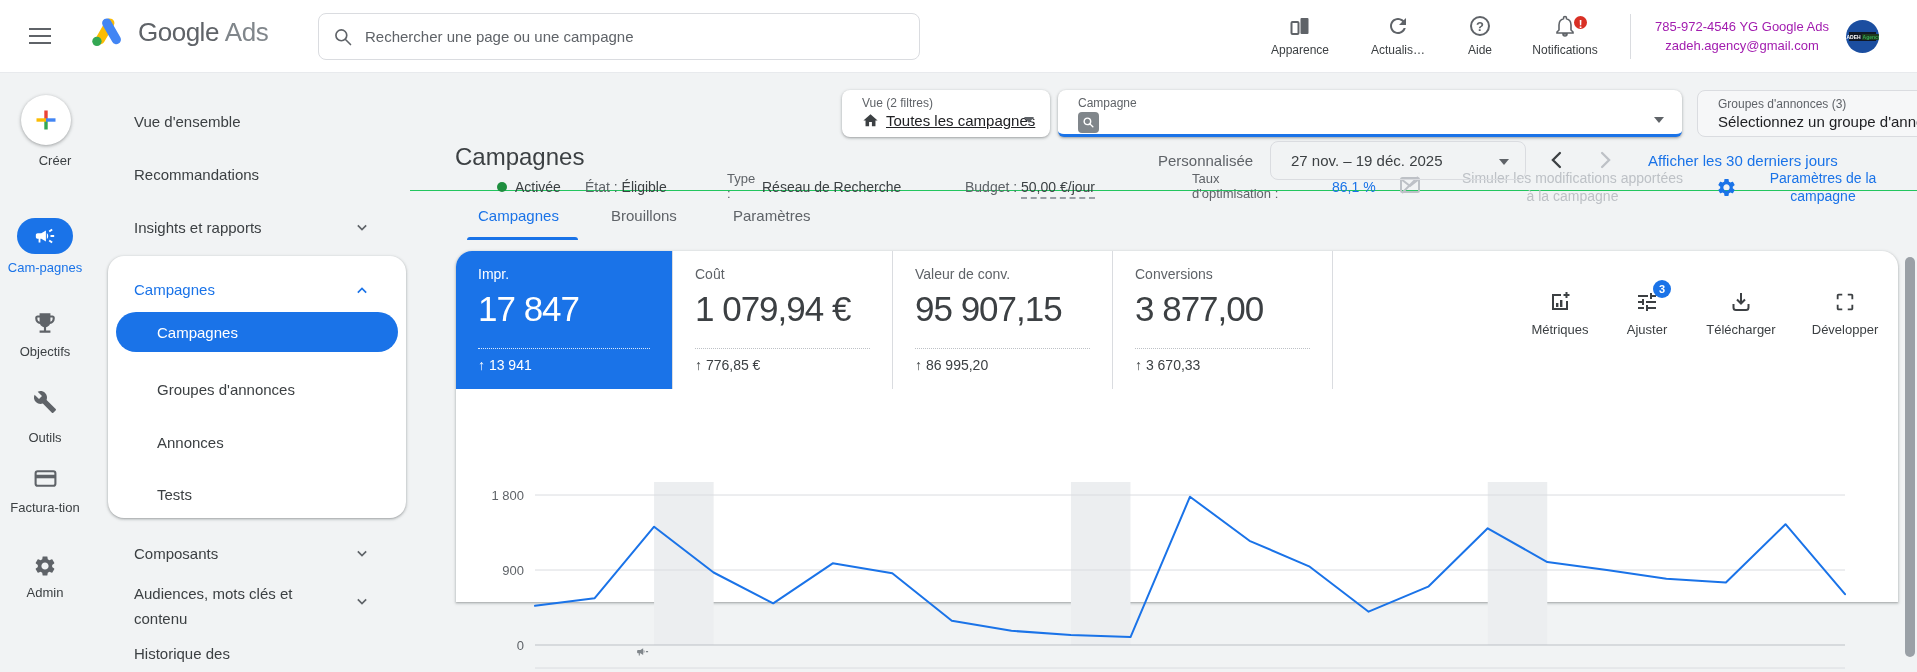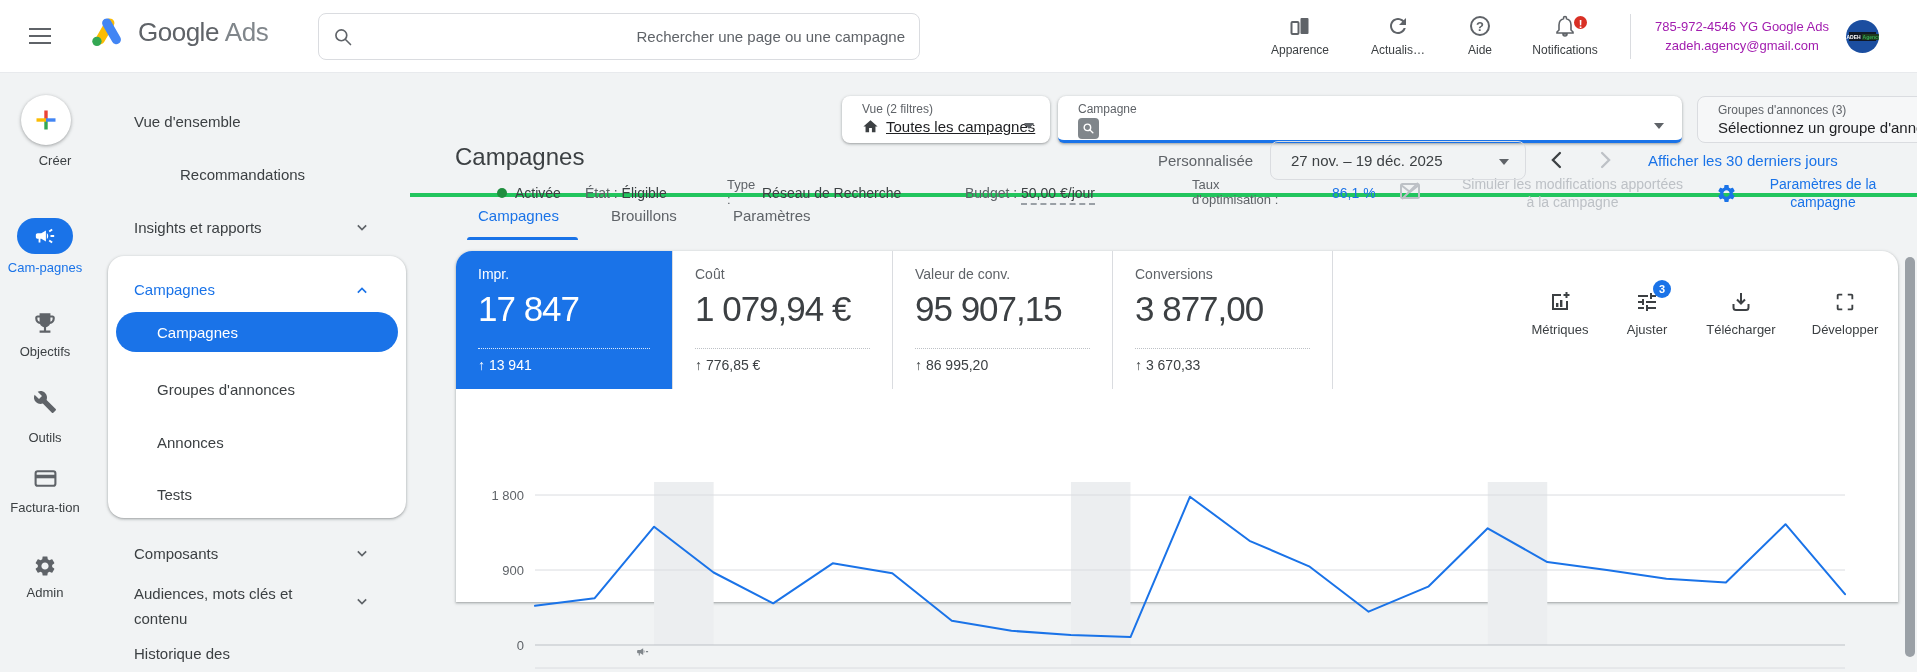--- a/index.html
+++ b/index.html
@@ -8,21 +8,21 @@
   .app { position:relative; width:1917px; height:672px; background:#f1f3f4; }
 
   
   .header { position:absolute; left:0; top:0; width:1917px; height:73px; background:#fff; border-bottom:1px solid #e8eaed; z-index:30; }
   .hamburger { position:absolute; left:26px; top:22px; width:28px; height:28px; cursor:pointer; display:flex; flex-direction:column; justify-content:center; gap:5px; }
   .hamburger span { display:block; width:22px; height:2px; background:#5f6368; margin:0 auto; }
   .brand { position:absolute; left:88px; top:15px; display:flex; align-items:center; gap:14px; }
   .brand-text { font-size:26px; color:#5f6368; letter-spacing:-0.5px; }
   .brand-text .ads { color:#80868b; margin-left:6px; }
   .searchbox { position:absolute; left:318px; top:13px; width:602px; height:47px; border:1px solid #dadce0; border-radius:8px; background:#fff; display:flex; align-items:center; padding:0 14px; }
-  .searchbox input { border:none; outline:none; font-size:15px; color:#1d4ed8; flex:1; margin-left:24px; font-family:inherit; background:transparent;text-align:right; }
+  .searchbox input { border:none; outline:none; font-size:15px; color:#1d4ed8; flex:1; margin-left:12px; font-family:inherit; background:transparent; }
   .searchbox input::placeholder { color:#5f6368; }
   .hdr-action { position:absolute; top:12px; width:92px; text-align:center; cursor:pointer; }
   .hdr-action .ic { height:28px; display:flex; align-items:center; justify-content:center; }
   .hdr-action .lbl { font-size:12px; color:#3c4043; margin-top:3px; white-space:nowrap; }
   .hdr-a1{left:1254px;} .hdr-a2{left:1352px;} .hdr-a3{left:1434px;} .hdr-a4{left:1519px;}
   .notif-badge { position:absolute; top:2px; right:22px; width:17px; height:17px; background:#d93025; border-radius:50%; color:#fff; font-size:11px; font-weight:bold; line-height:17px; text-align:center; border:2px solid #fff; }
   .hdr-divider { position:absolute; left:1630px; top:14px; width:1px; height:45px; background:#dadce0; }
   .account { position:absolute; right:88px; top:17px; text-align:center; font-size:13px; color:#a21caf; line-height:19px; cursor:pointer; }
   .avatar { position:absolute; right:38px; top:20px; width:33px; height:33px; border-radius:50%; background:#1b4ea0; cursor:pointer; overflow:hidden; }
   .avatar .band { position:absolute; left:3px; right:3px; top:12px; height:9px; background:#101826; display:flex; align-items:center; justify-content:center; gap:1px; }
@@ -52,21 +52,21 @@
   .fcard .flabel { position:absolute; left:20px; top:6px; font-size:12px; color:#5f6368; white-space:nowrap; }
   .fcard .fvalue { position:absolute; left:20px; top:22px; display:flex; align-items:center; gap:7px; font-size:15px; font-weight:500; color:#202124; white-space:nowrap; }
   .caret { width:0; height:0; border-left:5px solid transparent; border-right:5px solid transparent; border-top:6px solid #5f6368; position:absolute; top:27px; }
   .fc-view { left:432px; width:208px; }
   .fc-view .fvalue span { text-decoration:underline; }
   .fc-camp { left:648px; width:624px; border-bottom:3px solid #1a73e8; border-bottom-left-radius:6px; border-bottom-right-radius:6px; }
   .fc-adg { left:1287px; width:366px; background:#f6f7f8; border:1px solid #dadce0; box-shadow:none; }
   .sq-search { width:21px; height:21px; background:#80868b; border-radius:4px; display:flex; align-items:center; justify-content:center; flex:none; }
 
   
-  .statusbar { position:absolute; left:410px; top:81px; width:1507px; height:116px; border-bottom:4px solid #22c55e; }
+  .statusbar { position:absolute; left:410px; top:75px; width:1507px; height:116px; border-bottom:1px solid #22c55e; }
   .st { position:absolute; font-size:14px; white-space:nowrap; }
   .st .k { color:#5f6368; } .st .v { color:#3c4043; }
   .stacked { font-size:13px; color:#5f6368; line-height:15px; white-space:nowrap; }
   .greendot { display:inline-block; width:10px; height:10px; border-radius:50%; background:#1e8e3e; margin-right:8px; }
   .dashed-u { border-bottom:2px dashed #9aa0a6; padding-bottom:2px; }
   .muted2 { color:#bdc1c6; font-size:14px; line-height:18px; text-align:center; }
   .bluetxt { color:#1a73e8; }
 
   
   .page-title { position:absolute; left:455px; top:143px; font-size:24px; color:#3c4043; }
@@ -237,21 +237,21 @@
     <div class="rail-icon" style="top:481px;">
       <svg width="24" height="24" viewBox="0 0 24 24" fill="#5f6368">
         <path d="M19.14 12.94c.04-.3.06-.61.06-.94 0-.32-.02-.64-.07-.94l2.03-1.58c.18-.14.23-.41.12-.61l-1.92-3.32c-.12-.22-.37-.29-.59-.22l-2.39.96c-.5-.38-1.03-.7-1.62-.94l-.36-2.54c-.04-.24-.24-.41-.48-.41h-3.84c-.24 0-.43.17-.47.41l-.36 2.54c-.59.24-1.13.57-1.62.94l-2.39-.96c-.22-.08-.47 0-.59.22L2.74 8.87c-.12.21-.08.47.12.61l2.03 1.58c-.05.3-.09.63-.09.94s.02.64.07.94l-2.03 1.58c-.18.14-.23.41-.12.61l1.92 3.32c.12.22.37.29.59.22l2.39-.96c.5.38 1.03.7 1.62.94l.36 2.54c.05.24.24.41.48.41h3.84c.24 0 .44-.17.47-.41l.36-2.54c.59-.24 1.13-.56 1.62-.94l2.39.96c.22.08.47 0 .59-.22l1.92-3.32c.12-.22.07-.47-.12-.61l-2.01-1.58zM12 15.6c-1.98 0-3.6-1.62-3.6-3.6s1.62-3.6 3.6-3.6 3.6 1.62 3.6 3.6-1.62 3.6-3.6 3.6z"></path>
       </svg>
     </div>
     <div class="rail-label" style="top:512px;">Admin</div>
   </div>
 
   <div class="nav">
     <div class="nav-item" style="top:40px;">Vue d'ensemble</div>
-    <div class="nav-item" style="top:93px;margin-left:46px;">Recommandations</div>
+    <div class="nav-item" style="top:93px;">Recommandations</div>
     <div class="nav-item" style="top:146px;">Insights et rapports</div>
     <svg class="nav-chev" style="top:144px;" viewBox="0 0 24 24">
         <path d="M7 10l5 5 5-5" fill="none" stroke="#5f6368" stroke-width="2"></path>
       </svg>
 
     <div class="nav-card">
       <div class="nav-card-header">Campagnes</div>
       <svg class="nav-chev" style="left:244px;top:25px;" viewBox="0 0 24 24">
           <path d="M7 14l5-5 5 5" fill="none" stroke="#1a73e8" stroke-width="2"></path>
         </svg>

